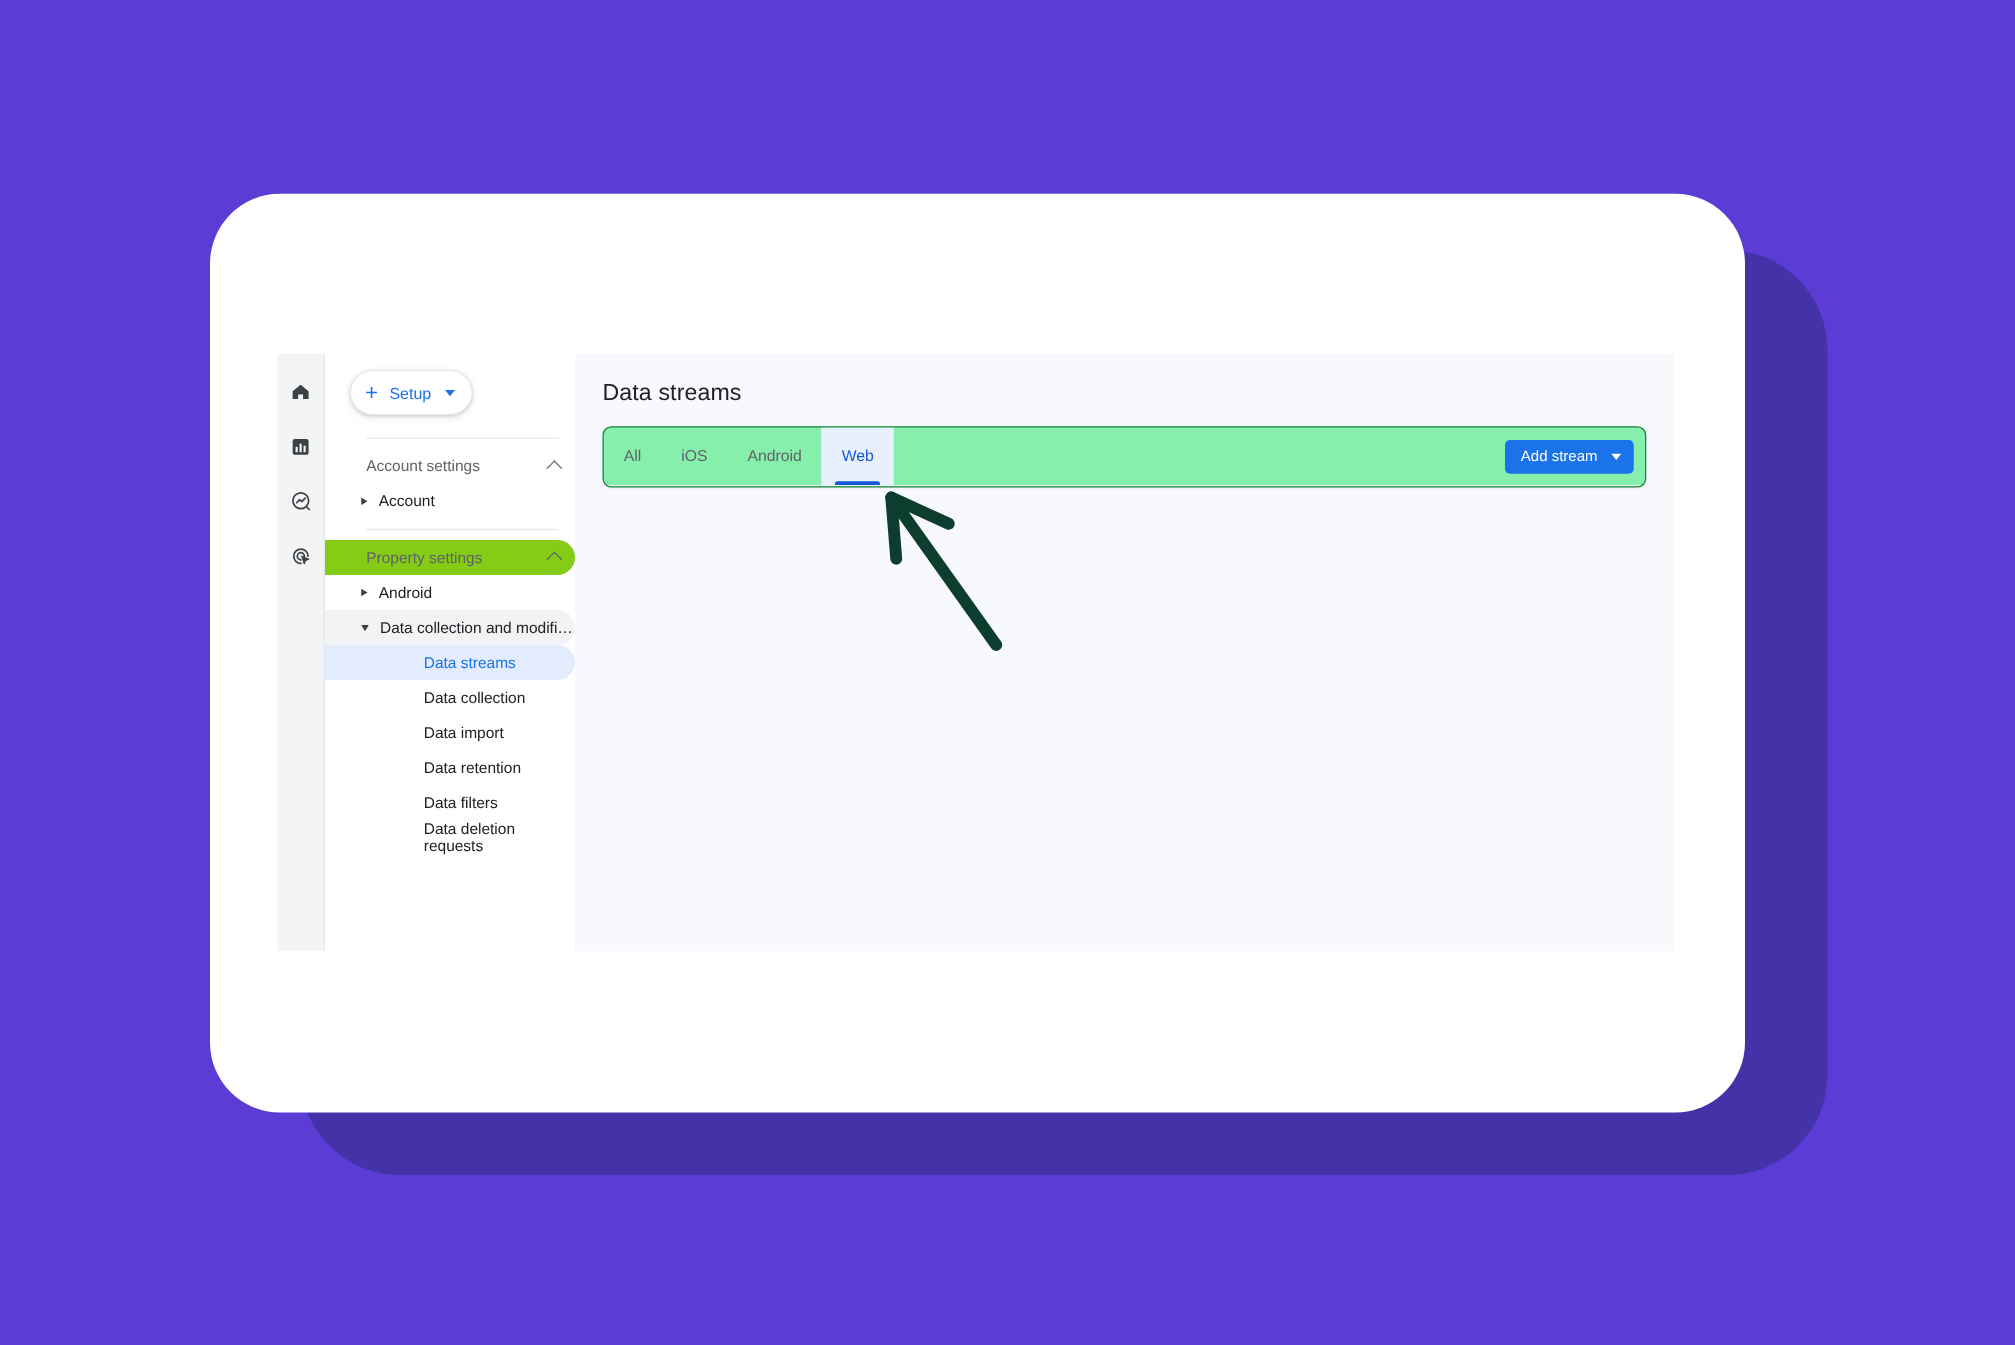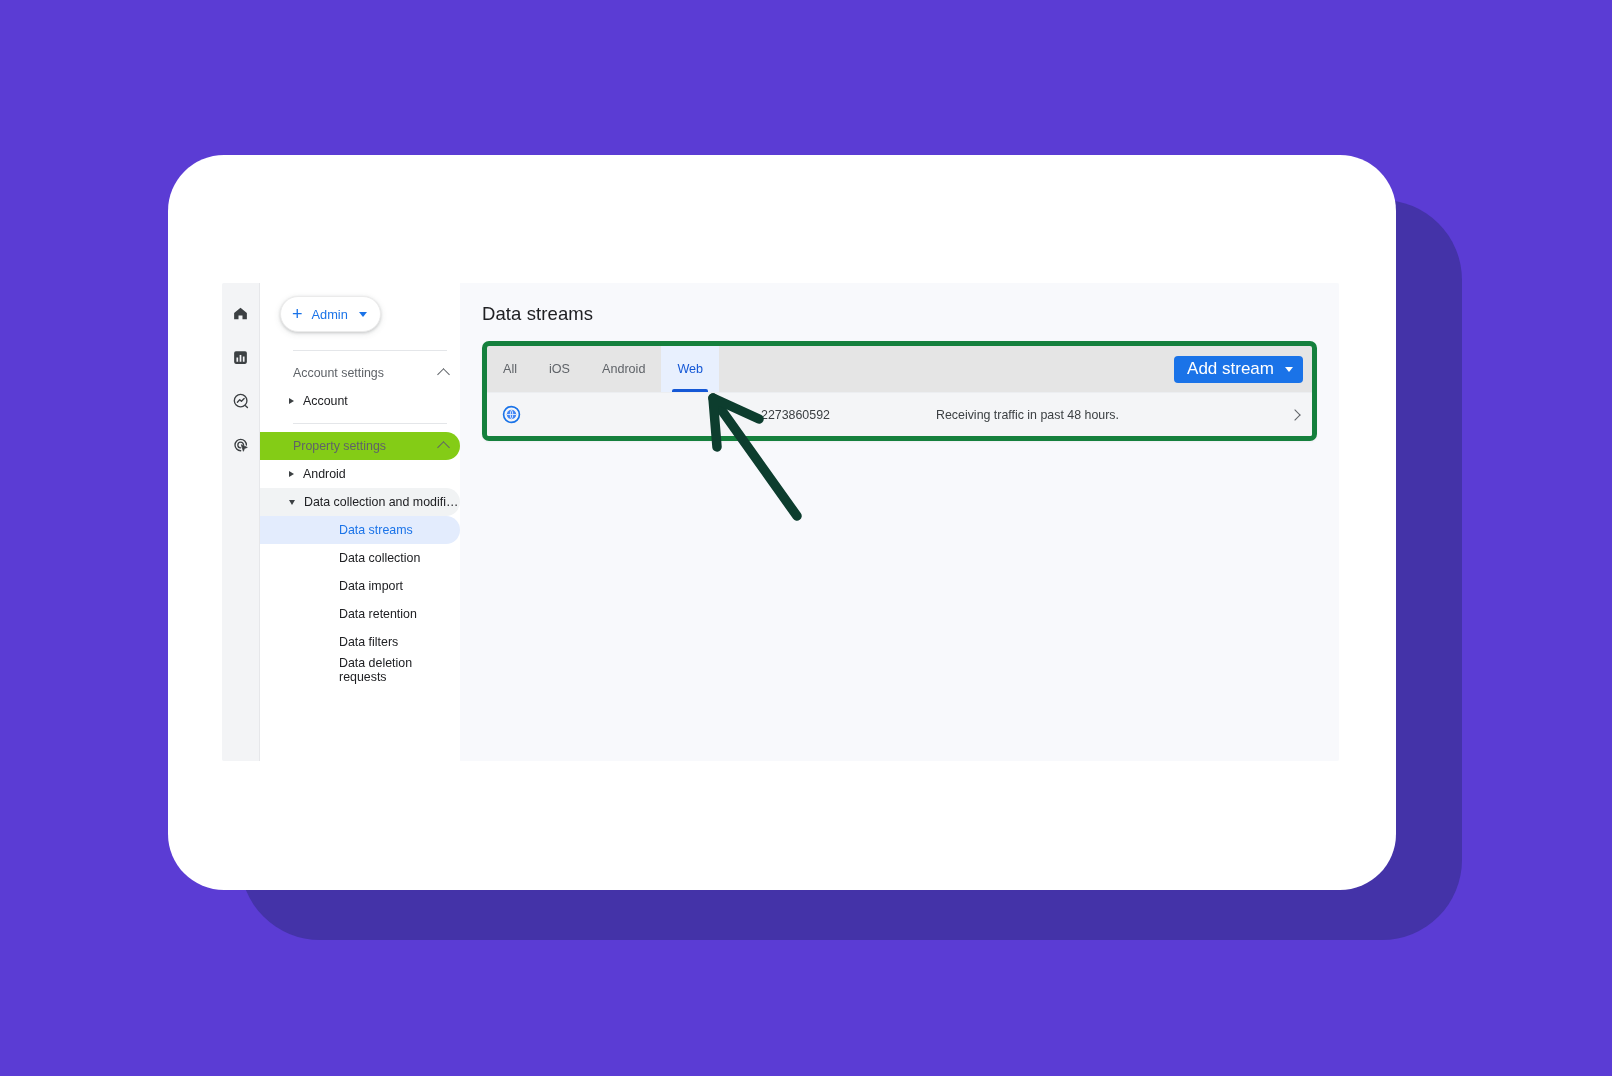--- a/index.html
+++ b/index.html
@@ -180,23 +180,23 @@
     min-width: 0;
   }
   .page-title {
     font-size: 18.5px;
     color: #202124;
     font-weight: 400;
     margin-bottom: 16px;
     letter-spacing: .1px;
   }
   .streams-card {
-    background: #e5e5e5;
+    background: #86efac;
     border-radius: 7px;
-    border: 5px solid #15803d;
+    border: 1px solid #15803d;
     overflow: hidden;
     box-shadow: 0 1px 2px rgba(60,64,67,.05);
   }
   .tabs-row {
     display: flex;
     align-items: center;
     height: 47px;
     padding-right: 9px;
     border-bottom: 1px solid #eceef1;
   }
@@ -231,21 +231,21 @@
   .add-stream-btn {
     display: inline-flex;
     align-items: center;
     gap: 11px;
     height: 27px;
     padding: 0 10px 0 13px;
     background: #1a73e8;
     color: #fff;
     border: none;
     border-radius: 4px;
-    font-size: 17px;
+    font-size: 12px;
     font-family: inherit;
     cursor: pointer;
     white-space: nowrap;
   }
   .add-caret {
     width: 0; height: 0;
     border-left: 4px solid transparent;
     border-right: 4px solid transparent;
     border-top: 5px solid #fff;
   }
@@ -316,21 +316,21 @@
         <path d="M12.4 11.6 L20.4 15.2 L16.6 16.6 L15.2 20.4 Z" fill="#3c4043" stroke-width="1"></path>
       </svg>
     </div>
   </div>
 
   <div class="sidebar">
 
     <div class="create-wrap">
       <div class="create-btn">
         <span class="create-plus">+</span>
-        <span>Admin</span>
+        <span>Setup</span>
         <span class="create-caret"></span>
       </div>
     </div>
 
 
     <div class="nav-divider"></div>
 
     <div class="section-head">
       <span>Account settings</span>
       <span class="chev-up"></span>
@@ -396,35 +396,20 @@
             <span>Web</span>
           </div>
         </div>
         <div class="tabs-spacer"></div>
         <button class="add-stream-btn">
           <span>Add stream</span>
           <span class="add-caret"></span>
         </button>
       </div>
 
-      <div class="stream-row">
-        <div class="globe-cell">
-          <svg width="19" height="19" viewBox="0 0 24 24">
-            <circle cx="12" cy="12" r="10" fill="none" stroke="#1a73e8" stroke-width="2.1"></circle>
-            <circle cx="12" cy="12" r="6" fill="#4285f4"></circle>
-            <path d="M6.2 12h11.6M12 6.1c2.1 2.3 2.1 9.5 0 11.8M12 6.1c-2.1 2.3-2.1 9.5 0 11.8" fill="none" stroke="#e8f0fe" stroke-width="1.1"></path>
-          </svg>
-        </div>
-        <div class="stream-name-cell"></div>
-        <div class="stream-id-cell">2273860592</div>
-        <div class="stream-status-cell">Receiving traffic in past 48 hours.</div>
-        <div class="chev-right-wrap">
-          <span class="chev-right"></span>
-        </div>
-      </div>
     </div>
   </div>
 </div>
 
 <svg class="arrow-overlay" viewBox="0 0 1228 735">
   <g>
     <path d="M629 361 L545 243" stroke="#0d3d2e" stroke-width="9.5" stroke-linecap="round" fill="none"></path>
     <path d="M545 243 L549 292 M545 243 L591 264" stroke="#0d3d2e" stroke-width="9.5" stroke-linecap="round" stroke-linejoin="round" fill="none"></path>
   </g>
 </svg>

